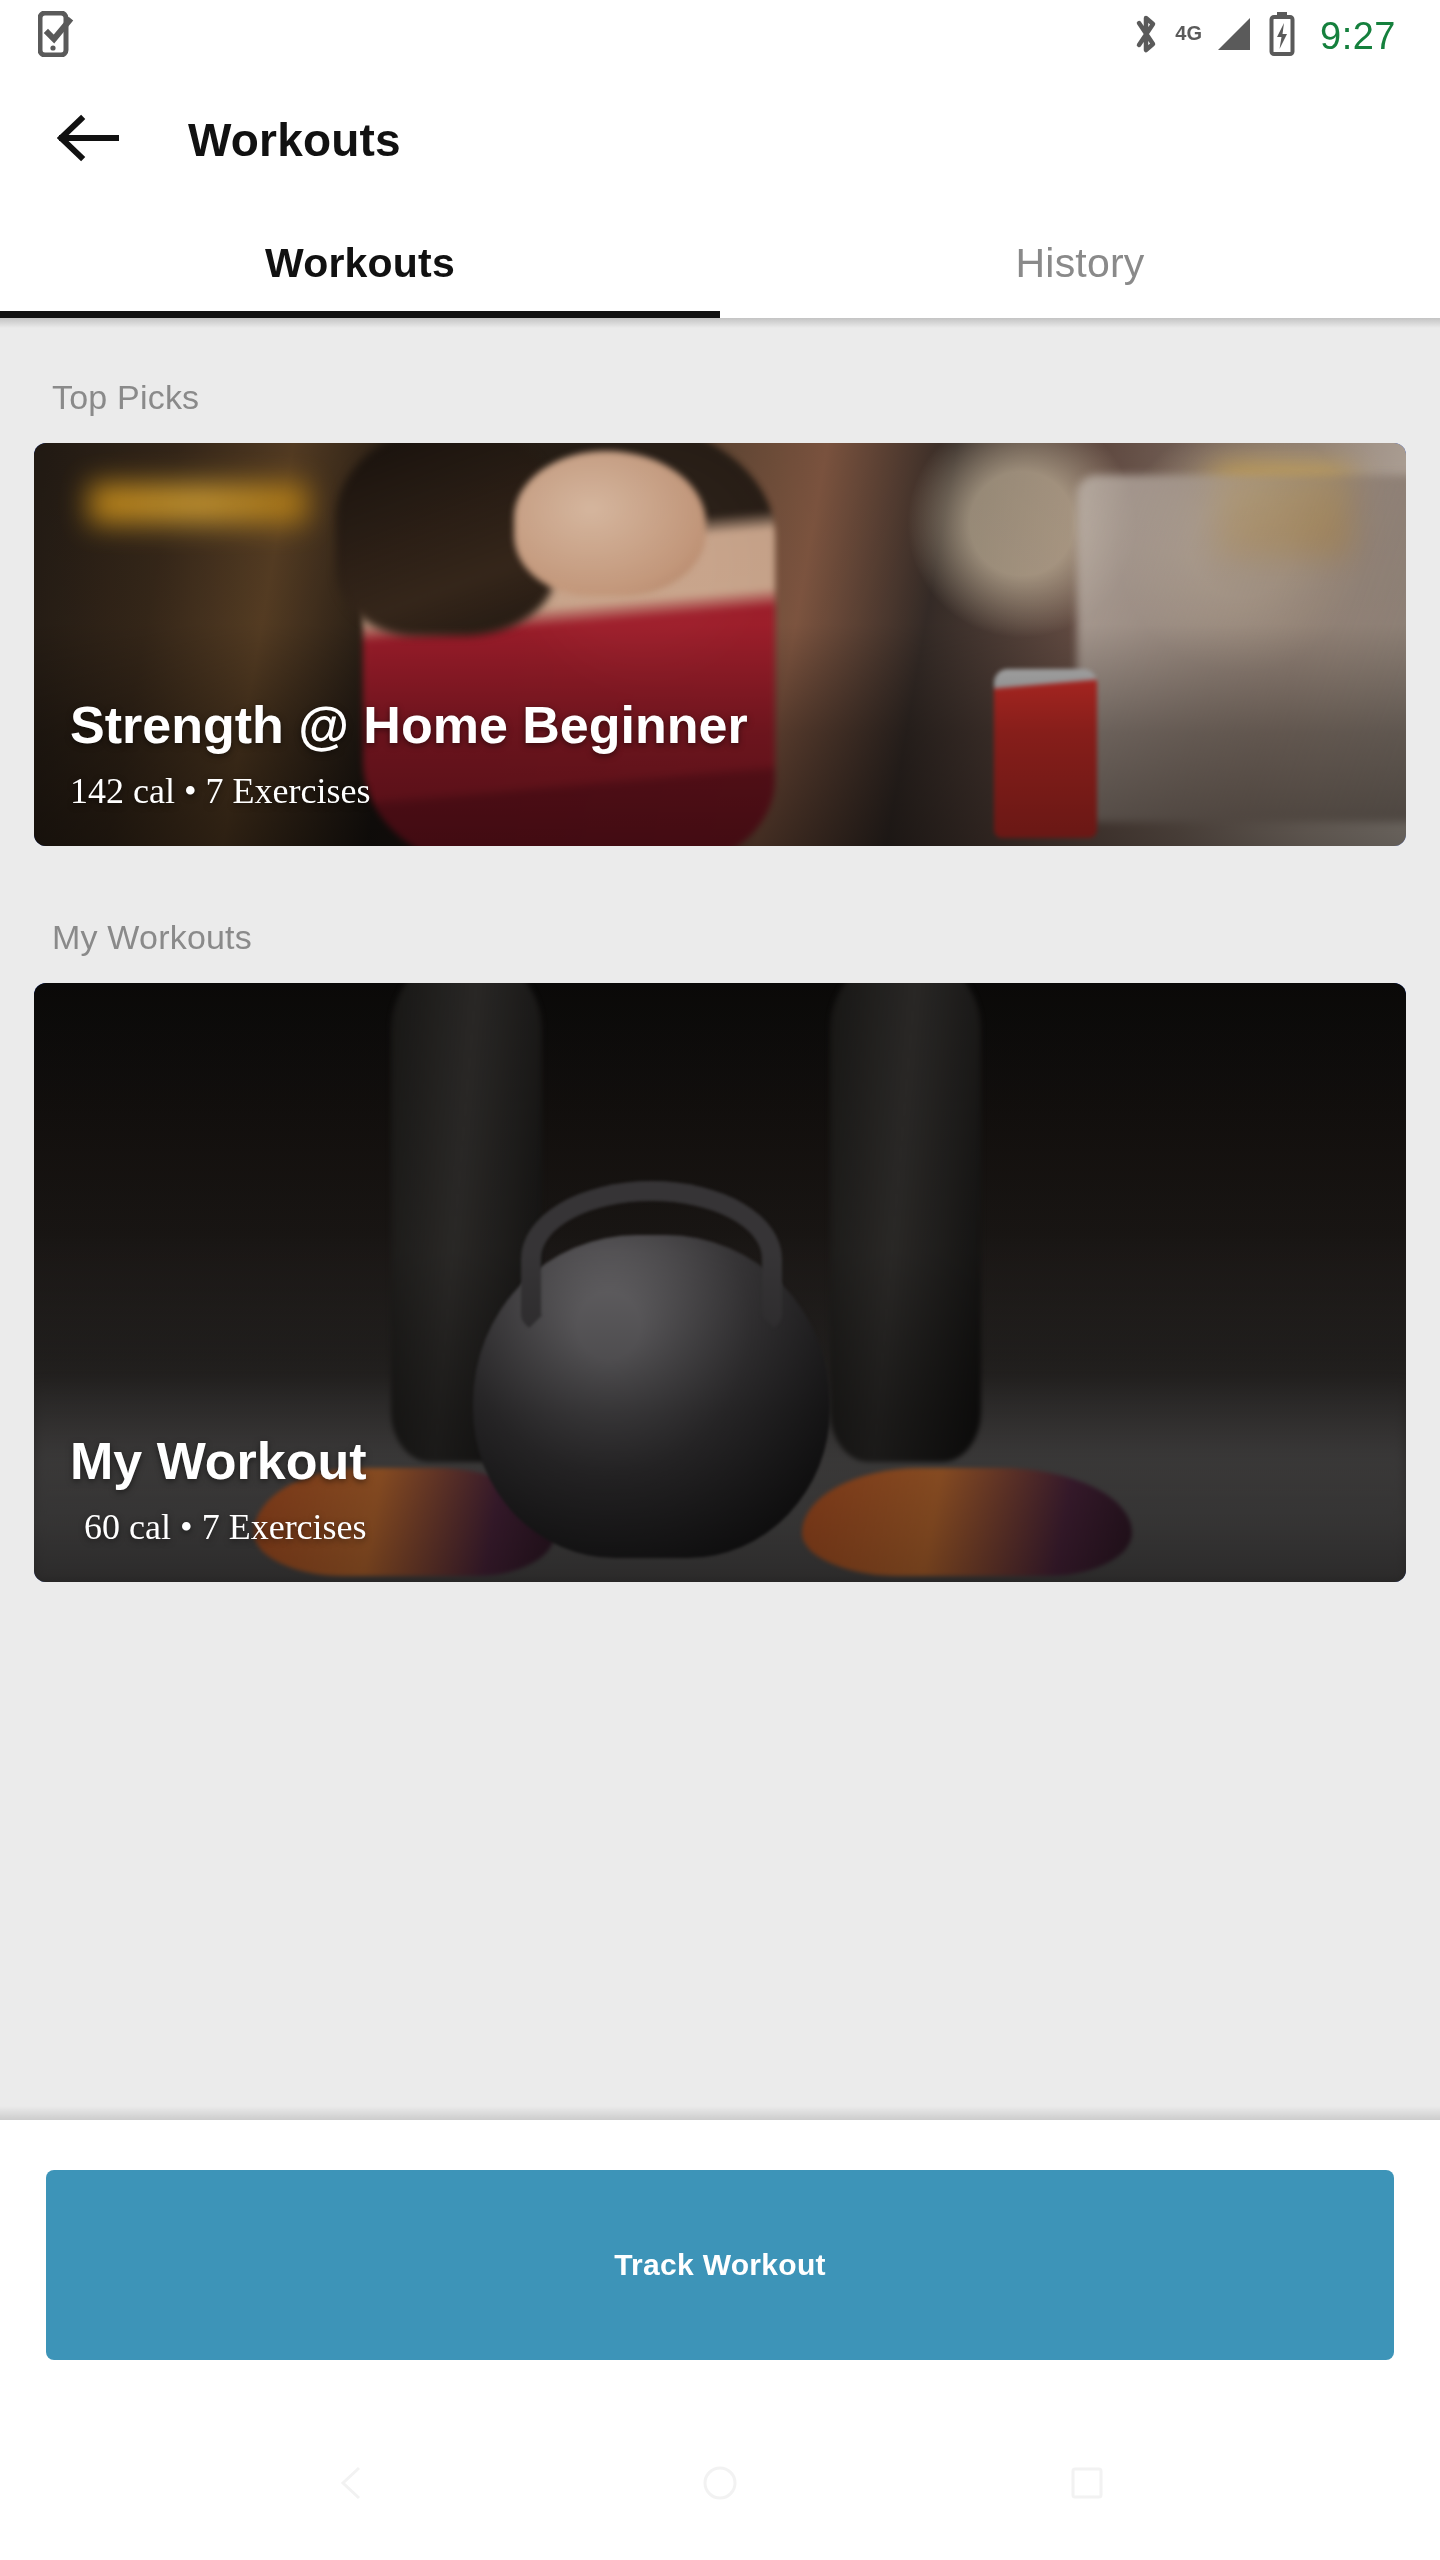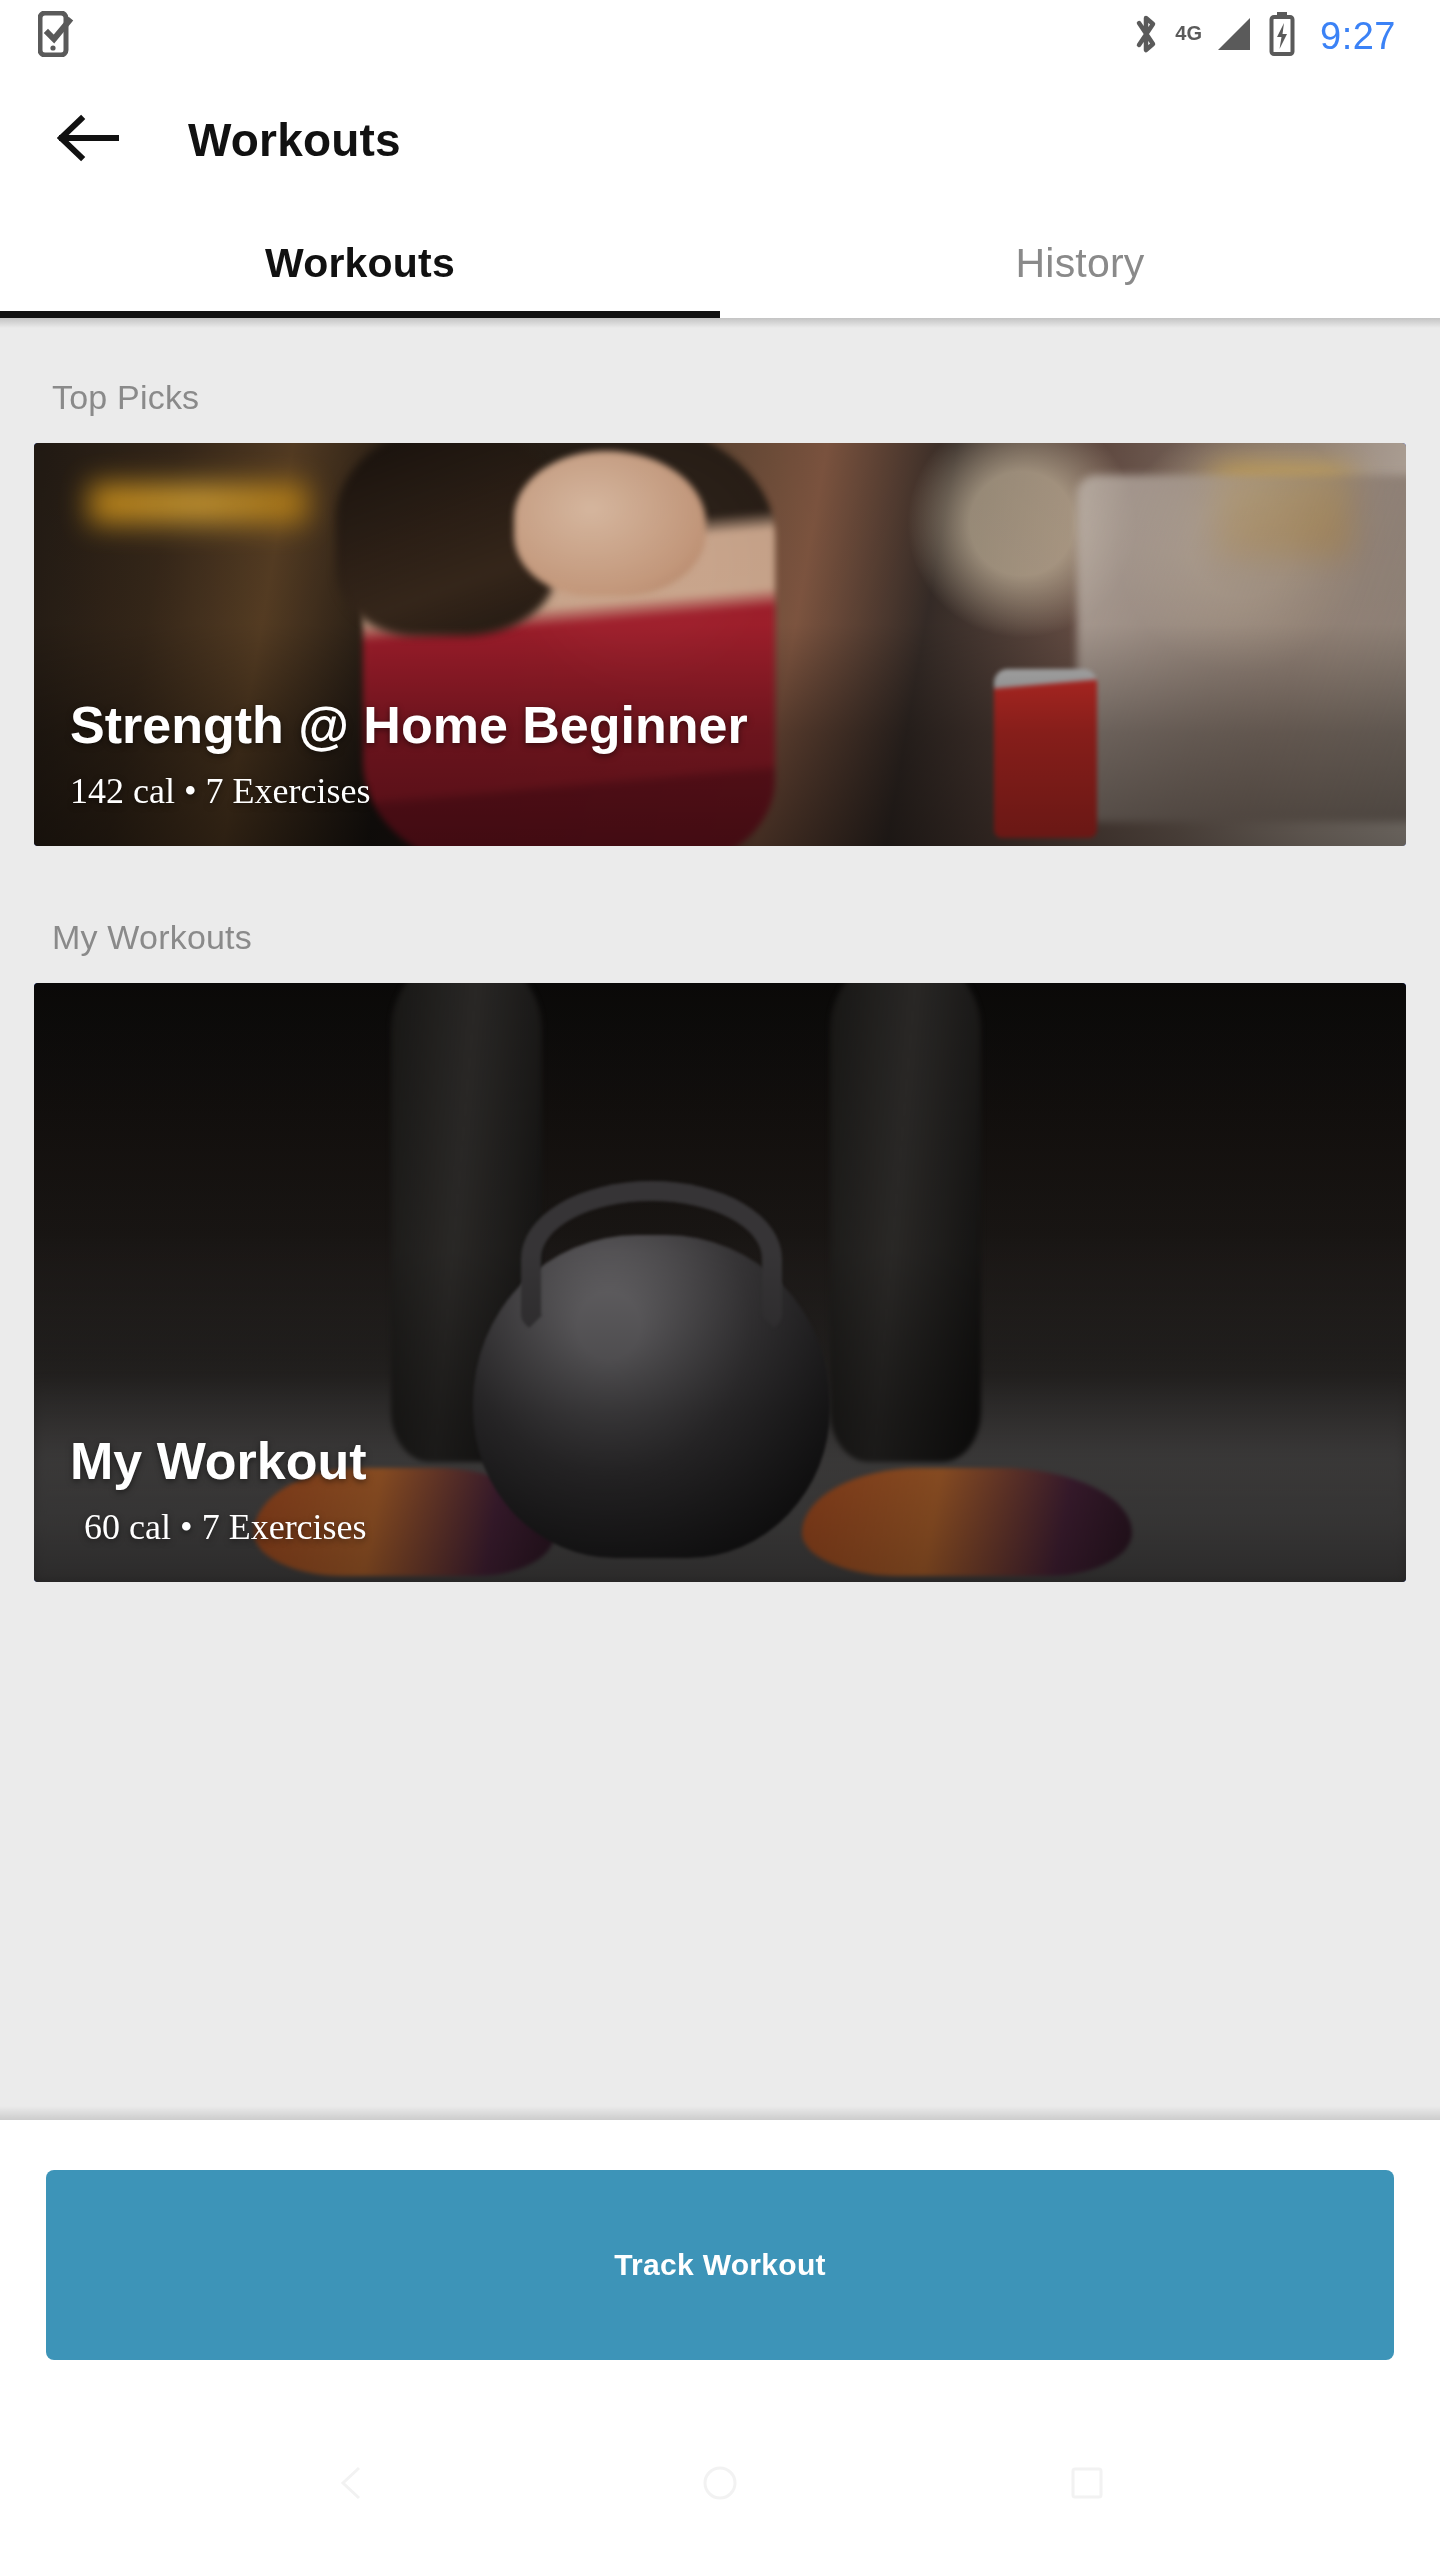--- a/index.html
+++ b/index.html
@@ -30,21 +30,21 @@
     display: flex;
     align-items: center;
     justify-content: space-between;
     padding: 0 28px 0 38px;
   }
   .status-left { display: flex; align-items: center; gap: 16px; }
   .status-right { display: flex; align-items: center; gap: 14px; }
   .sb-icon { display: block; }
   .status-time {
     font-size: 38px;
-    color: #3b82f6;
+    color: #15803d;
     font-weight: 400;
     letter-spacing: 0.5px;
     margin-left: 10px;
     line-height: 1;
   }
   .net-label {
     font-size: 20px;
     color: #5a5a5a;
     font-weight: 700;
     line-height: 1;
@@ -137,21 +137,21 @@
     margin-bottom: 26px;
     letter-spacing: 0.2px;
   }
   .section-title.second { margin-top: 72px; }
 
   
   .card {
     position: relative;
     margin: 12px 34px;
     height: 403px;
-    border-radius: 4px;
+    border-radius: 12px;
     overflow: hidden;
     background: #1d4ed8;
     cursor: pointer;
   }
   .card.tall { height: 599px; text-align: right; }
 
   .card-photo {
     position: absolute;
     inset: 0;
     overflow: hidden;

